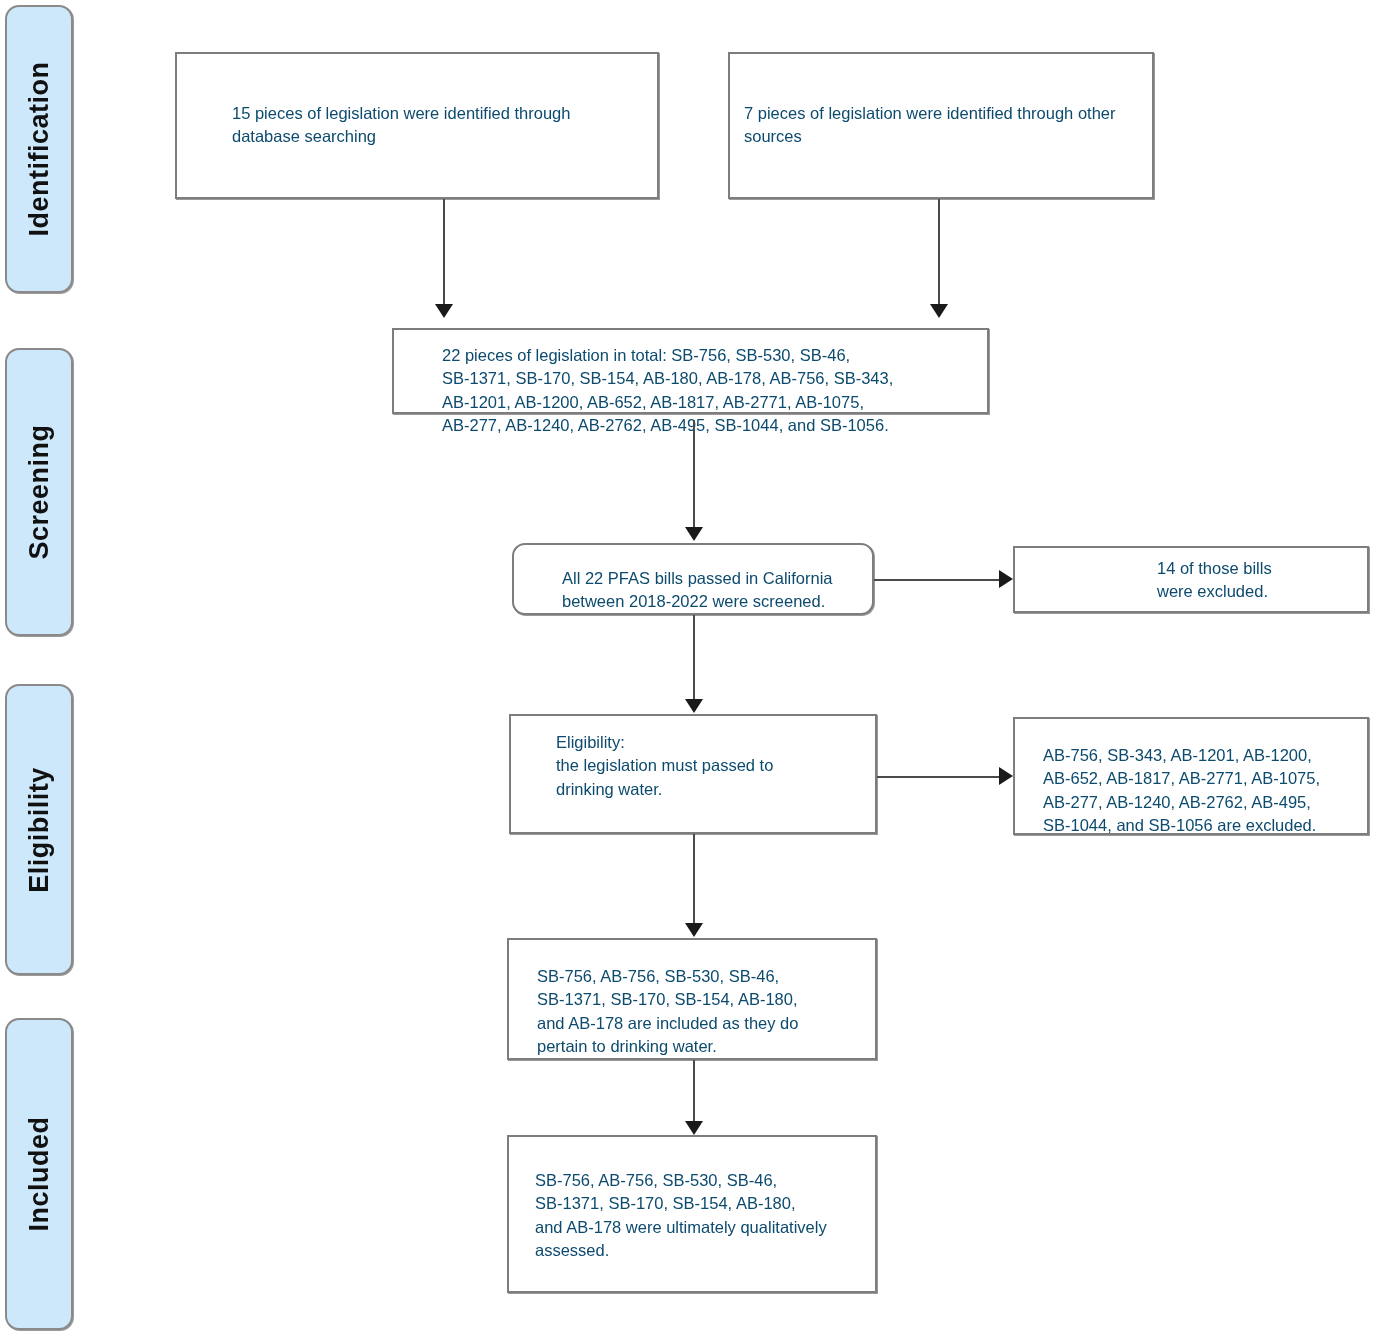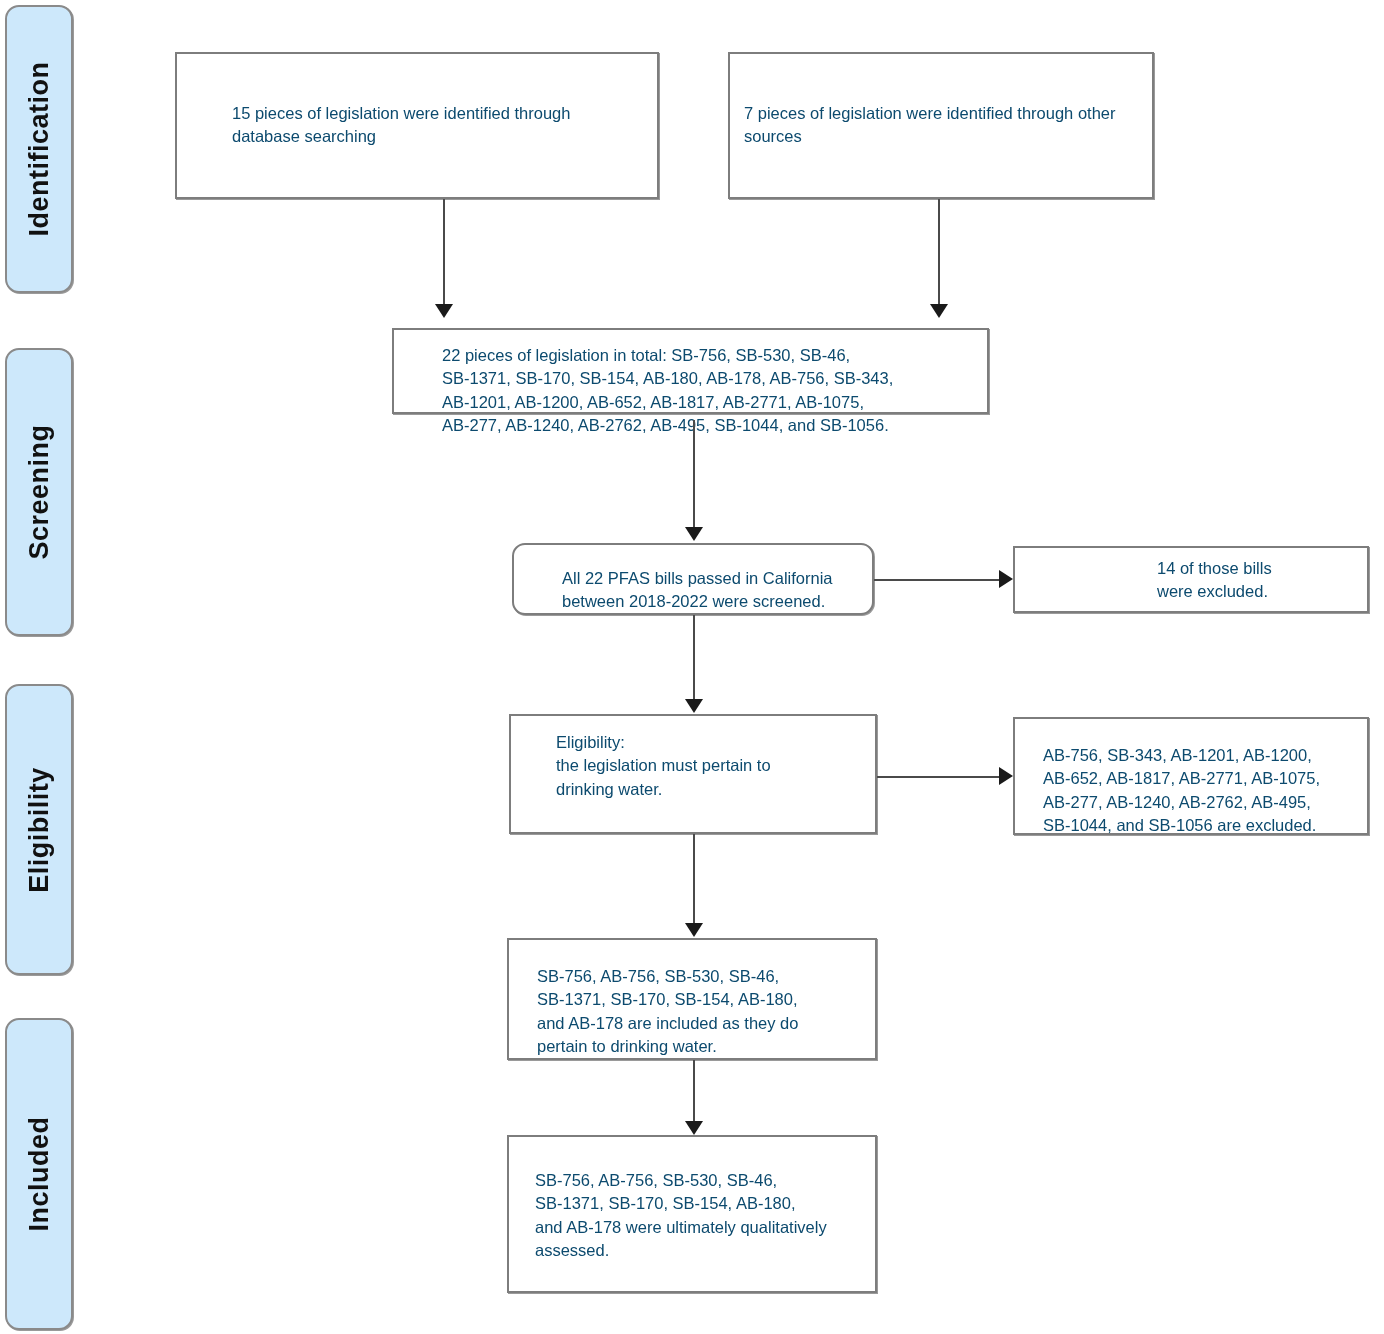--- a/index.html
+++ b/index.html
@@ -151,21 +151,21 @@
   </div>
 
   <div class="hline" style="left:874px; top:579px; width:125px;"></div>
   <div class="arrow-right" style="left:999px; top:570px;"></div>
 
   <div class="vline" style="left:693px; top:615px; height:85px;"></div>
   <div class="arrow-down" style="left:685px; top:699px;"></div>
 
   <div class="flow-box" style="left:509px; top:714px; width:368px; height:120px;">
     <div class="box-text tx-f">Eligibility:
-the legislation must pertain to
+the legislation must passed to
 drinking water.</div>
   </div>
 
   <div class="flow-box" style="left:1013px; top:717px; width:356px; height:118px;">
     <div class="box-text tx-g">AB-756, SB-343, AB-1201, AB-1200,
 AB-652, AB-1817, AB-2771, AB-1075,
 AB-277, AB-1240, AB-2762, AB-495,
 SB-1044, and SB-1056 are excluded.</div>
   </div>
 

